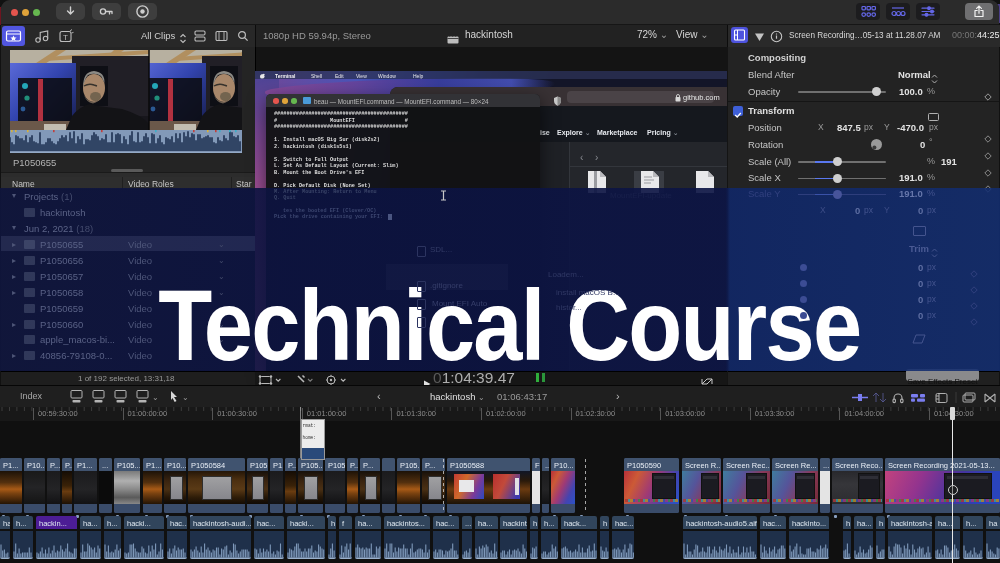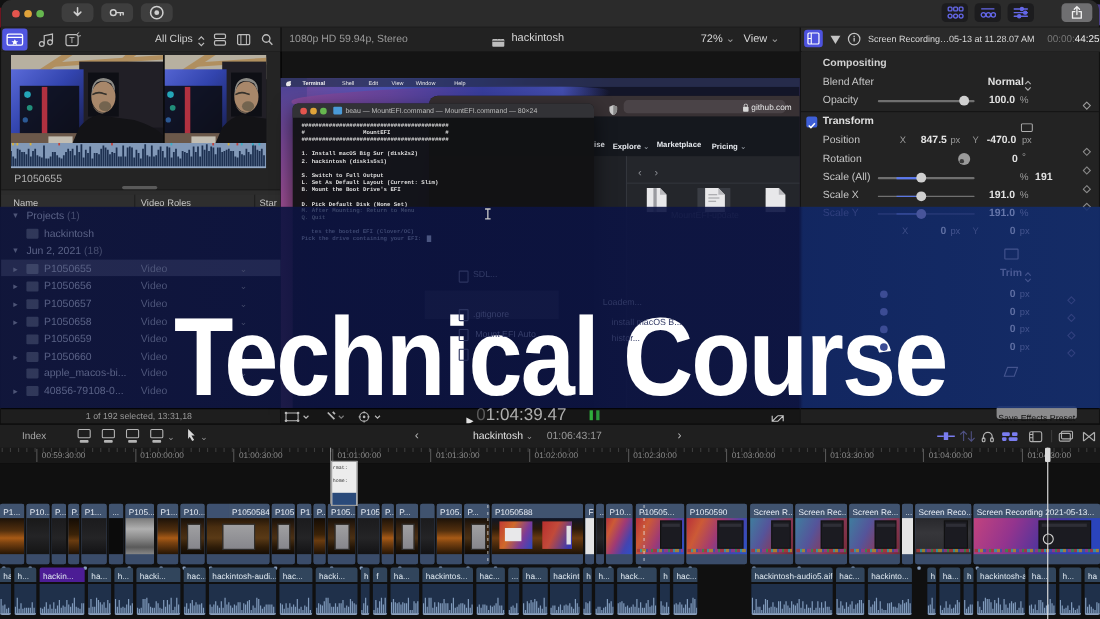--- a/index.html
+++ b/index.html
@@ -651,21 +651,21 @@
     <div style="position:absolute;left:164px;top:458px;width:22px;height:55px;background:#3e5170;border-radius:2px;overflow:hidden;">
       <div style="position:absolute;left:0;top:0;width:22px;height:13px;background:#40536f;">
         <span style="font:7.5px 'Liberation Sans',sans-serif;color:#e8eef6;position:absolute;left:3px;top:2.5px;white-space:nowrap;">P10...</span>
       </div>
       <div style="position:absolute;left:0;top:13px;width:22px;height:33px;background:linear-gradient(180deg,#16100a 0%,#3a2410 30%,#4a3014 55%,#241607 80%,#100a04 100%);"></div>
       <div style="position:absolute;left:6px;top:18px;width:11px;height:22px;background:linear-gradient(180deg,#a0a0a2,#86868c);border:1px solid #2e2e2e;"></div>
       <div style="position:absolute;left:0;top:46px;width:22px;height:9px;background:#3a4c6a;"></div>
     </div>
     <div style="position:absolute;left:166px;top:515px;width:3px;height:3px;background:#8aa0c0;border-radius:1px;"></div>
     <div style="position:absolute;left:188px;top:458px;width:57px;height:55px;background:#3e5170;border-radius:2px;overflow:hidden;">
-      <div style="position:absolute;left:0;top:0;width:57px;height:13px;background:#40536f;margin-left:20px;">
+      <div style="position:absolute;left:0;top:0;width:57px;height:13px;background:#40536f;">
         <span style="font:7.5px 'Liberation Sans',sans-serif;color:#e8eef6;position:absolute;left:3px;top:2.5px;white-space:nowrap;">P1050584</span>
       </div>
       <div style="position:absolute;left:0;top:13px;width:57px;height:33px;background:linear-gradient(180deg,#241608 0%,#4a2e10 25%,#5a3a16 55%,#2e1c08 80%,#140c04 100%);"></div>
       <div style="position:absolute;left:14px;top:18px;width:28px;height:22px;background:linear-gradient(180deg,#a0a0a2,#86868c);border:1px solid #2e2e2e;"></div>
       <div style="position:absolute;left:0;top:46px;width:57px;height:9px;background:#3a4c6a;"></div>
     </div>
     <div style="position:absolute;left:190px;top:515px;width:3px;height:3px;background:#8aa0c0;border-radius:1px;"></div>
     <div style="position:absolute;left:247px;top:458px;width:21px;height:55px;background:#3e5170;border-radius:2px;overflow:hidden;">
       <div style="position:absolute;left:0;top:0;width:21px;height:13px;background:#40536f;">
         <span style="font:7.5px 'Liberation Sans',sans-serif;color:#e8eef6;position:absolute;left:3px;top:2.5px;white-space:nowrap;">P105...</span>
@@ -773,30 +773,20 @@
       <div style="position:absolute;left:0;top:46px;width:7px;height:9px;background:#3a4c6a;"></div>
     </div>
     <div style="position:absolute;left:551px;top:458px;width:24px;height:55px;background:#3e5170;border-radius:2px;overflow:hidden;">
       <div style="position:absolute;left:0;top:0;width:24px;height:13px;background:#40536f;">
         <span style="font:7.5px 'Liberation Sans',sans-serif;color:#e8eef6;position:absolute;left:3px;top:2.5px;white-space:nowrap;">P10...</span>
       </div>
       <div style="position:absolute;left:0;top:13px;width:24px;height:33px;background:linear-gradient(115deg,#b8303a 0%,#cc5a36 22%,#a03a74 48%,#4444b0 75%,#2a52c8 100%);"></div>
       <div style="position:absolute;left:0;top:46px;width:24px;height:9px;background:#3a4c6a;"></div>
     </div>
     <div style="position:absolute;left:553px;top:515px;width:3px;height:3px;background:#8aa0c0;border-radius:1px;"></div>
-    <div style="position:absolute;left:578px;top:458px;width:44px;height:55px;background:#3e5170;border-radius:2px;overflow:hidden;">
-      <div style="position:absolute;left:0;top:0;width:44px;height:13px;background:#40536f;">
-        <span style="font:7.5px 'Liberation Sans',sans-serif;color:#e8eef6;position:absolute;left:3px;top:2.5px;white-space:nowrap;">P10505...</span>
-      </div>
-      <div style="position:absolute;left:0;top:13px;width:44px;height:33px;background:linear-gradient(115deg,#b8303a 0%,#cc5a36 22%,#a03a74 48%,#4444b0 75%,#2a52c8 100%);"></div>
-      <div style="position:absolute;left:23px;top:16px;width:18px;height:24px;background:#1b1b21;box-shadow:0 0 0 1px #111;"></div>
-      <div style="position:absolute;left:24px;top:18px;width:16px;height:3px;background:#2e2e36;"></div>
-      <div style="position:absolute;left:1px;top:41px;width:42px;height:2.5px;opacity:0.85;background:repeating-linear-gradient(90deg,#a83838 0 3px,#339aa2 3px 5px,#b08a28 5px 8px,#3854a8 8px 10px,#983880 10px 13px,#388a46 13px 15px);"></div>
-      <div style="position:absolute;left:0;top:46px;width:44px;height:9px;background:#3a4c6a;"></div>
-    </div>
     <div style="position:absolute;left:580px;top:515px;width:3px;height:3px;background:#8aa0c0;border-radius:1px;"></div>
     <div style="position:absolute;left:624px;top:458px;width:55px;height:55px;background:#3e5170;border-radius:2px;overflow:hidden;">
       <div style="position:absolute;left:0;top:0;width:55px;height:13px;background:#40536f;">
         <span style="font:7.5px 'Liberation Sans',sans-serif;color:#e8eef6;position:absolute;left:3px;top:2.5px;white-space:nowrap;">P1050590</span>
       </div>
       <div style="position:absolute;left:0;top:13px;width:55px;height:33px;background:linear-gradient(115deg,#b8303a 0%,#cc5a36 22%,#a03a74 48%,#4444b0 75%,#2a52c8 100%);"></div>
       <div style="position:absolute;left:29px;top:16px;width:22px;height:24px;background:#1b1b21;box-shadow:0 0 0 1px #111;"></div>
       <div style="position:absolute;left:30px;top:18px;width:20px;height:3px;background:#2e2e36;"></div>
       <div style="position:absolute;left:1px;top:41px;width:53px;height:2.5px;opacity:0.85;background:repeating-linear-gradient(90deg,#a83838 0 3px,#339aa2 3px 5px,#b08a28 5px 8px,#3854a8 8px 10px,#983880 10px 13px,#388a46 13px 15px);"></div>
       <div style="position:absolute;left:0;top:46px;width:55px;height:9px;background:#3a4c6a;"></div>

